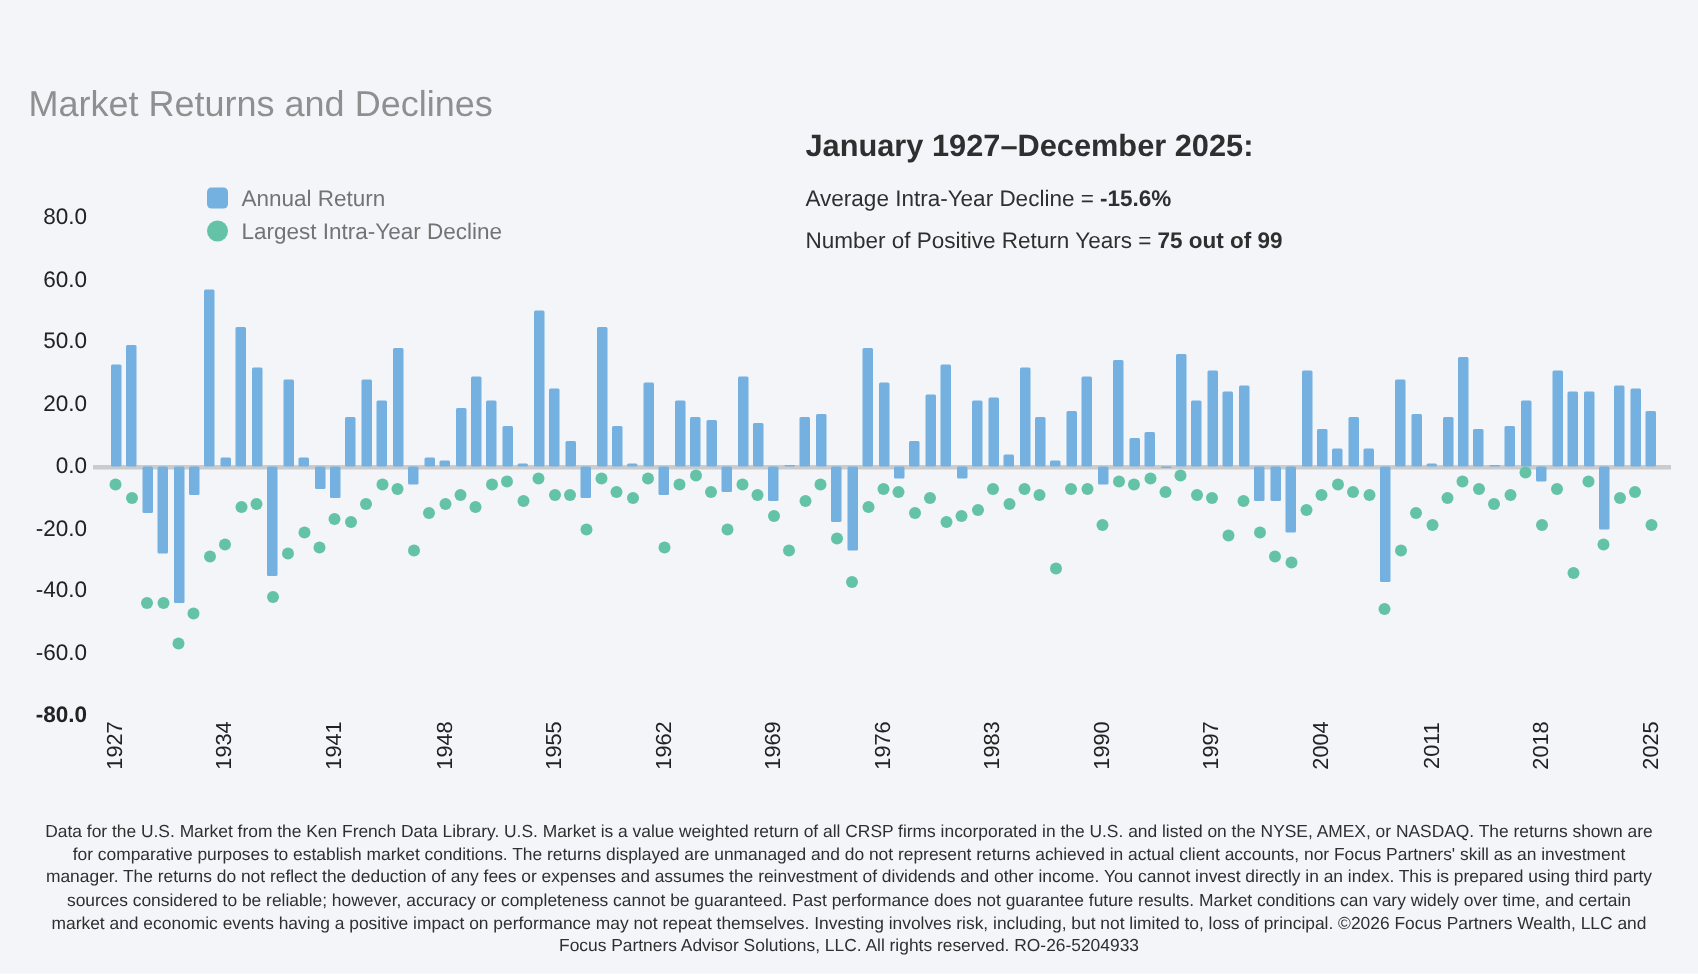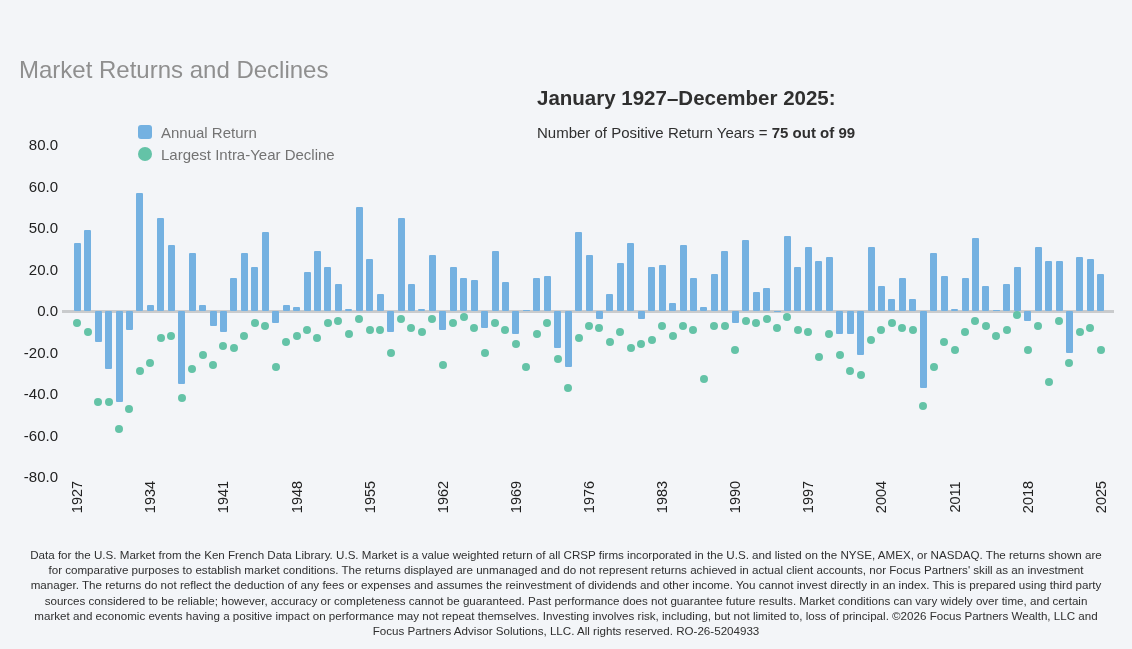--- a/index.html
+++ b/index.html
@@ -43,33 +43,34 @@
       <span class="legend-label">Annual Return</span>
     </div>
     <div class="legend-row">
       <span class="legend-dot" style="background: rgb(100, 195, 167);"></span>
       <span class="legend-label">Largest Intra-Year Decline</span>
     </div>
   </div>
 
   <div class="stats">
     <div class="stats-heading">January 1927–December 2025:</div>
+    <div class="stats-line"><span>Average Intra-Year Decline = </span><b>-15.6%</b></div>
     <div class="stats-line"><span>Number of Positive Return Years = </span><b>75 out of 99</b></div>
   </div>
 
   <div class="yaxis" id="yaxis">
       <div class="ytick" style="top: 136px;">80.0</div>
       <div class="ytick" style="top: 177.5px;">60.0</div>
       <div class="ytick" style="top: 219px;">50.0</div>
       <div class="ytick" style="top: 260.5px;">20.0</div>
       <div class="ytick" style="top: 302px;">0.0</div>
       <div class="ytick" style="top: 343.5px;">-20.0</div>
       <div class="ytick" style="top: 385px;">-40.0</div>
       <div class="ytick" style="top: 426.5px;">-60.0</div>
-      <div class="ytick" style="top: 468px;">-80.0</div>
+      <div class="ytick" style="top: 468px; font-weight: bold;">-80.0</div>
     </div>
   <div class="plot" id="plot" style="left: 72px; top: 145px; width: 1034px; height: 332px;">
       <div class="zero-line" style="left: -10px; width: 1052px; top: 164.5px; background: rgb(201, 203, 205);"></div>
       <div class="bar" style="left: 1.72222px; height: 68.475px; background: rgb(116, 177, 225); top: 97.525px;"></div>
       <div class="dot" style="left: 1.22222px; top: 174.45px; background: rgb(100, 195, 167);"></div>
       <div class="bar" style="left: 12.1667px; height: 80.925px; background: rgb(116, 177, 225); top: 85.075px;"></div>
       <div class="dot" style="left: 11.6667px; top: 182.75px; background: rgb(100, 195, 167);"></div>
       <div class="bar" style="left: 22.6111px; height: 31.125px; background: rgb(116, 177, 225); top: 166px;"></div>
       <div class="dot" style="left: 22.1111px; top: 253.3px; background: rgb(100, 195, 167);"></div>
       <div class="bar" style="left: 33.0556px; height: 58.1px; background: rgb(116, 177, 225); top: 166px;"></div>

